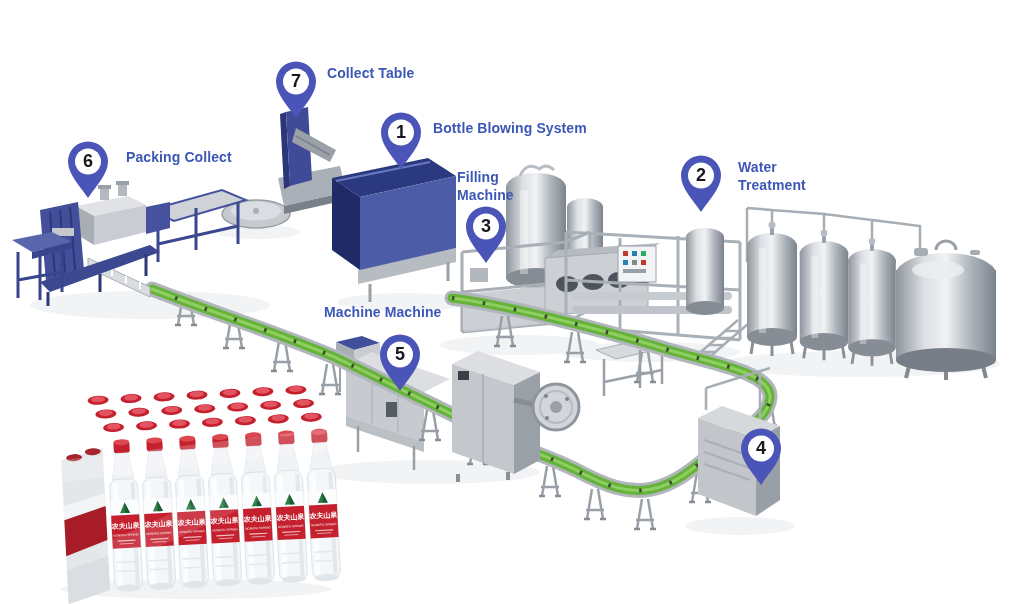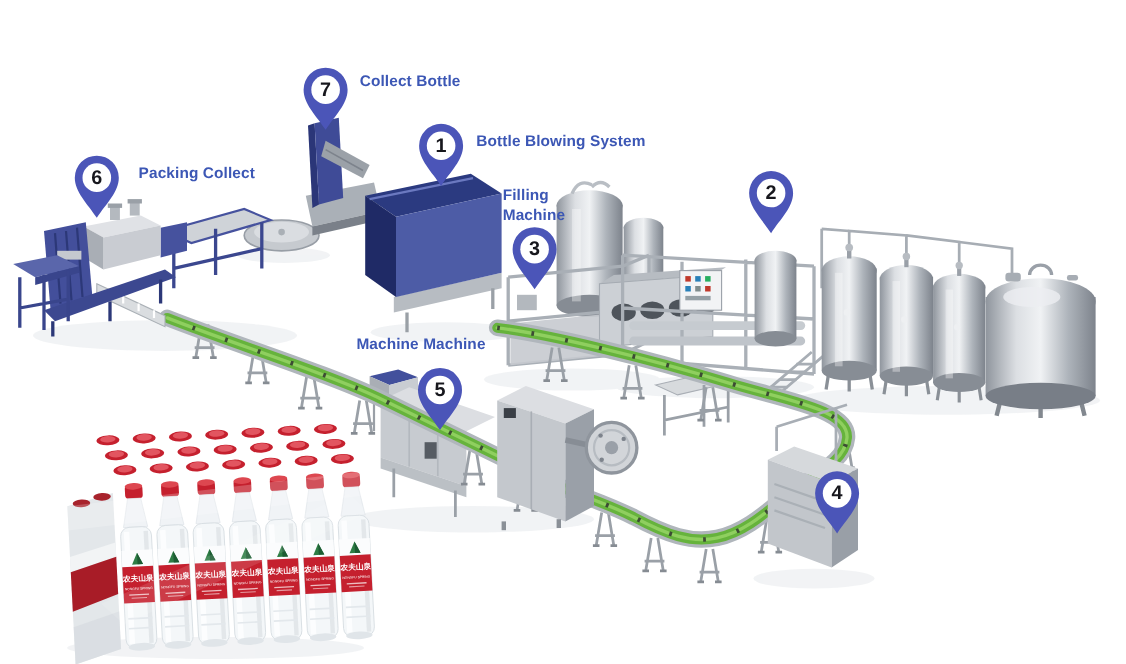--- a/index.html
+++ b/index.html
@@ -347,18 +347,19 @@
   </div>
   <div class="pin" style="left:296px; top:119px;">
     <svg width="44" height="58" viewBox="0 0 44 58">
       <path d="M22 57 C13.5 44 2 33.5 2 20.5 A20 20 0 0 1 42 20.5 C42 33.5 30.5 44 22 57 Z" fill="#4b55b8"></path>
       <circle cx="22" cy="20.5" r="13" fill="#ffffff"></circle>
     </svg>
     <span class="num">7</span>
   </div>
 
   <div class="pin-label nowrap" style="left:433px; top:119px;">Bottle Blowing System</div>
+  <div class="pin-label" style="left:738px; top:158px; width:84px;">Water Treatment</div>
   <div class="pin-label" style="left:457px; top:168px; width:72px;">Filling Machine</div>
   <div class="pin-label nowrap" style="left:324px; top:303px;">Machine Machine</div>
   <div class="pin-label nowrap" style="left:126px; top:148px;">Packing Collect</div>
-  <div class="pin-label nowrap" style="left:327px; top:64px;">Collect Bottle</div>
+  <div class="pin-label nowrap" style="left:327px; top:64px;">Collect Table</div>
 
 </div>
 
 </body></html>

